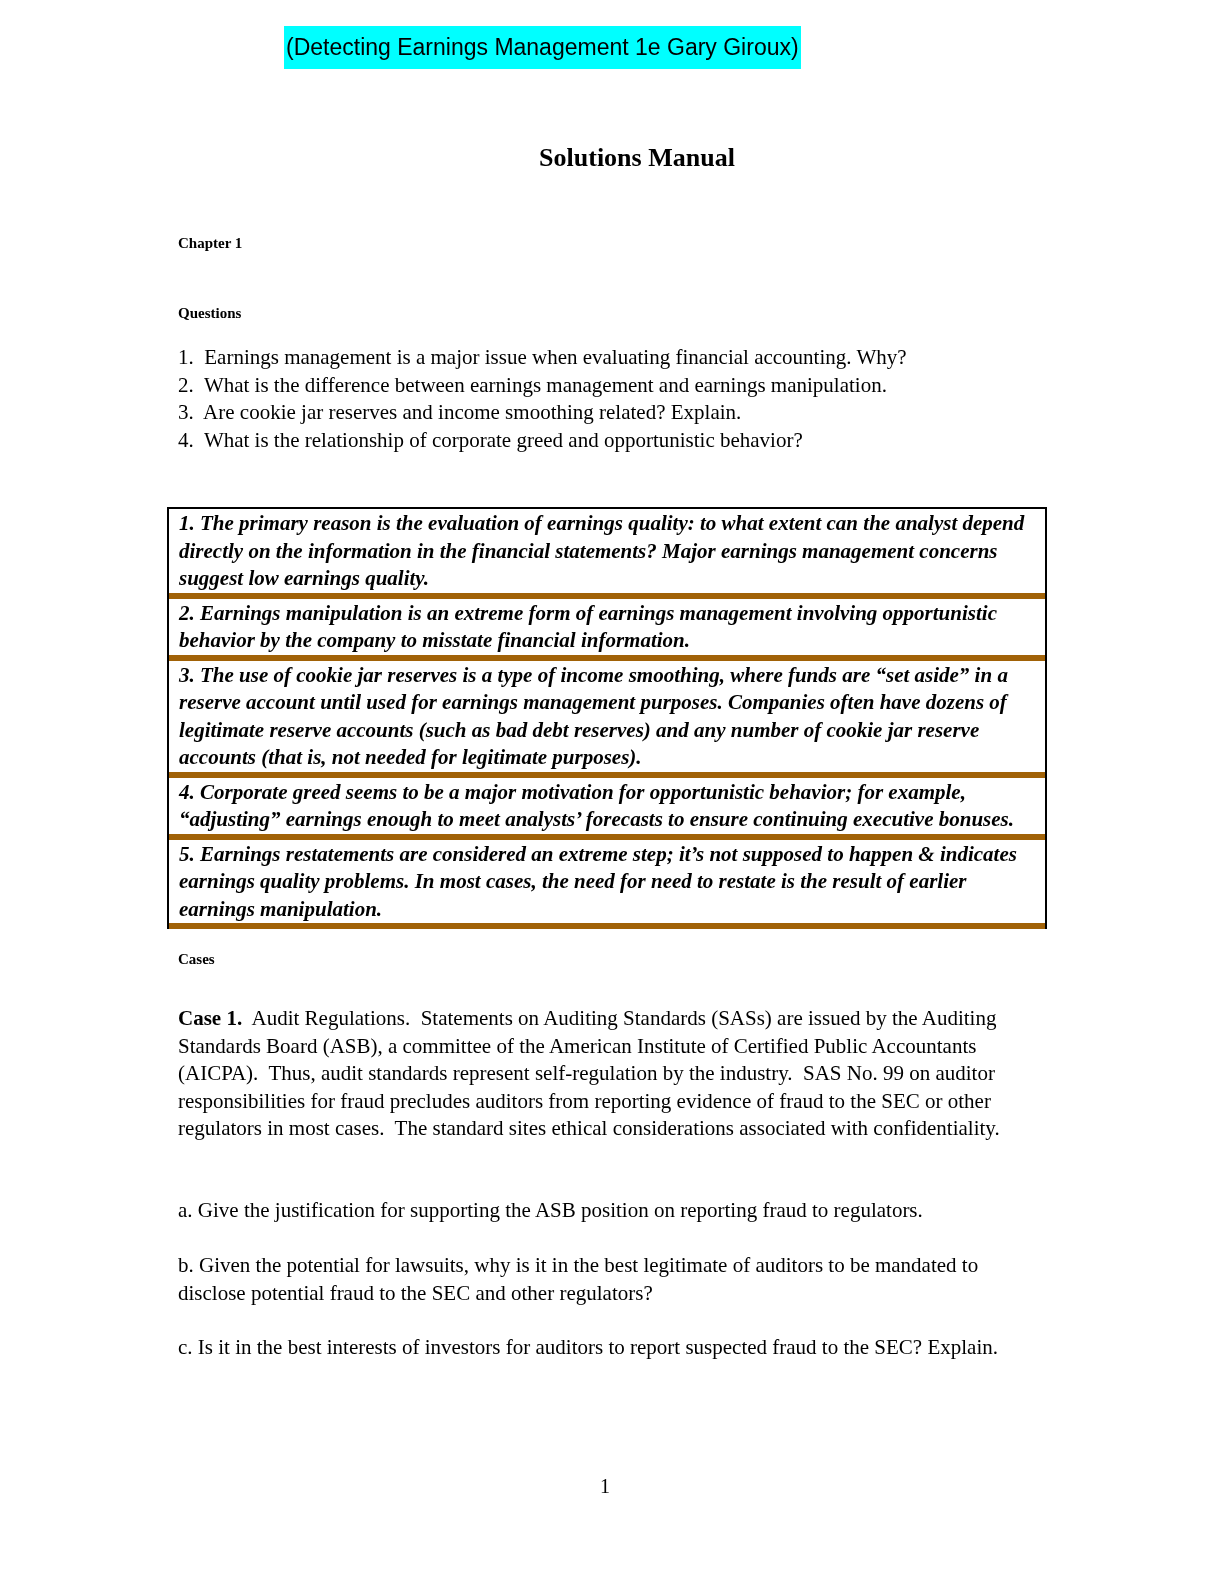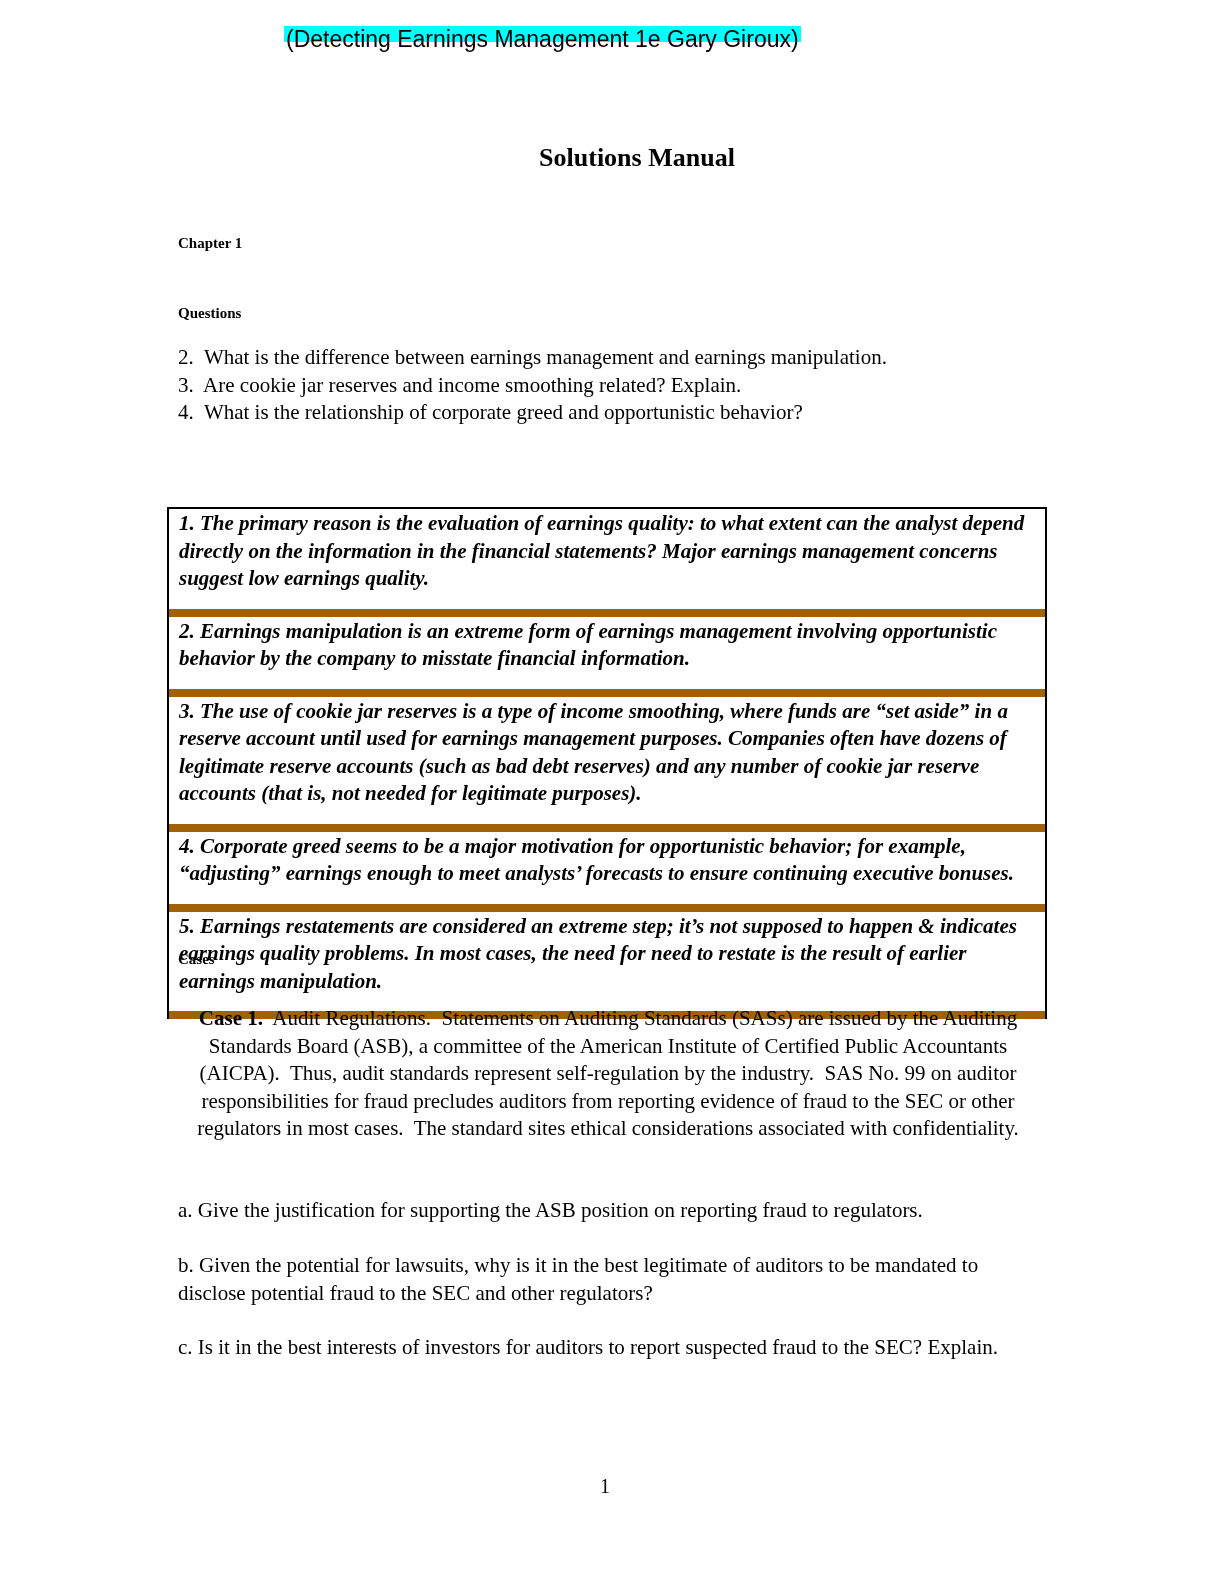--- a/index.html
+++ b/index.html
@@ -1,50 +1,51 @@
 <!DOCTYPE html>
 <html><head>
 <meta charset="utf-8">
 <style>
   html, body { margin: 0; padding: 0; background: #ffffff; }
   body { width: 1224px; height: 1584px; position: relative; overflow: hidden;
          font-family: "Liberation Serif", "DejaVu Serif", serif; color: #000; }
-  .header-banner { position: absolute; left: 284px; top: 26px; height: 16px;
+  .header-banner { position: absolute; left: 284px; top: 26px; height: 27px;
          background: #00ffff; font-family: "Liberation Sans", "DejaVu Sans", sans-serif;
-         font-size: 23px; line-height: 27px; padding: 0 2px; white-space: nowrap; }
+         font-size: 23px; line-height: 27px; padding: 8px 2px; white-space: nowrap; }
   .title-block { position: absolute; left: 0; width: 1210px; top: 142px; text-align: center;
          font-weight: bold; font-size: 26px; line-height: 32px; margin-left: 32px; }
   .title-block div { margin: 0; }
   .heading { position: absolute; left: 178px; font-weight: bold; font-size: 15px; }
   .q-list { position: absolute; left: 178px; top: 344px; font-size: 21px; line-height: 27.5px; }
   .q-item { white-space: nowrap; }
   .q-num { display: inline-block; }
   .answers { position: absolute; left: 167px; top: 507px; width: 876px;
          border: 2px solid #000; border-bottom: none; }
-  .answer { border-bottom: 8px solid #a16207; padding: 1px 8px 16px 10px;
+  .answer { border-bottom: 6px solid #a16207; padding: 1px 8px 0 10px;
          font-style: italic; font-weight: bold; font-size: 21px; line-height: 27.5px; }
   .case-para { position: absolute; left: 178px; top: 1005px; width: 860px;
-         font-size: 21px; line-height: 27.5px; text-align: center; }
+         font-size: 21px; line-height: 27.5px; }
   .case-para b { font-weight: bold; }
   .sub-q { position: absolute; left: 178px; width: 870px; font-size: 21px; line-height: 27.5px; }
   .page-num { position: absolute; left: 600px; top: 1475px; font-size: 20px; }
 </style>
 </head>
 <body>
 
 <div class="header-banner">(Detecting Earnings Management 1e Gary Giroux)</div>
 
 <div class="title-block">
   <div>Solutions Manual</div>
 </div>
 
 <div class="heading" style="top:235px;">Chapter 1</div>
 <div class="heading" style="top:289px;margin-top:16px;">Questions</div>
 
 <div class="q-list">
+  <div class="q-item"><span class="q-num">1.</span>&nbsp; <span>Earnings management is a major issue when evaluating financial accounting.  Why?</span></div>
   <div class="q-item"><span class="q-num">2.</span>&nbsp; <span>What is the difference between earnings management and earnings manipulation.</span></div>
   <div class="q-item"><span class="q-num">3.</span>&nbsp; <span>Are cookie jar reserves and income smoothing related?  Explain.</span></div>
   <div class="q-item"><span class="q-num">4.</span>&nbsp; <span> What is the relationship of corporate greed and opportunistic behavior?</span></div>
 </div>
 
 <div class="answers">
   <div class="answer">1. The primary reason is the evaluation of earnings quality: to what extent can the analyst depend directly on the information in the financial statements? Major earnings management concerns suggest low earnings quality.</div>
   <div class="answer">2. Earnings manipulation is an extreme form of earnings management involving opportunistic behavior by the company to misstate financial information.</div>
   <div class="answer">3.  The use of cookie jar reserves is a type of income smoothing, where funds are “set aside” in a reserve account until used for earnings management purposes. Companies often have dozens of legitimate reserve accounts (such as bad debt reserves) and any number of cookie jar reserve accounts (that is, not needed for legitimate purposes).</div>
   <div class="answer">4. Corporate greed seems to be a major motivation for opportunistic behavior; for example, “adjusting” earnings enough to meet analysts’ forecasts to ensure continuing executive bonuses.</div>

